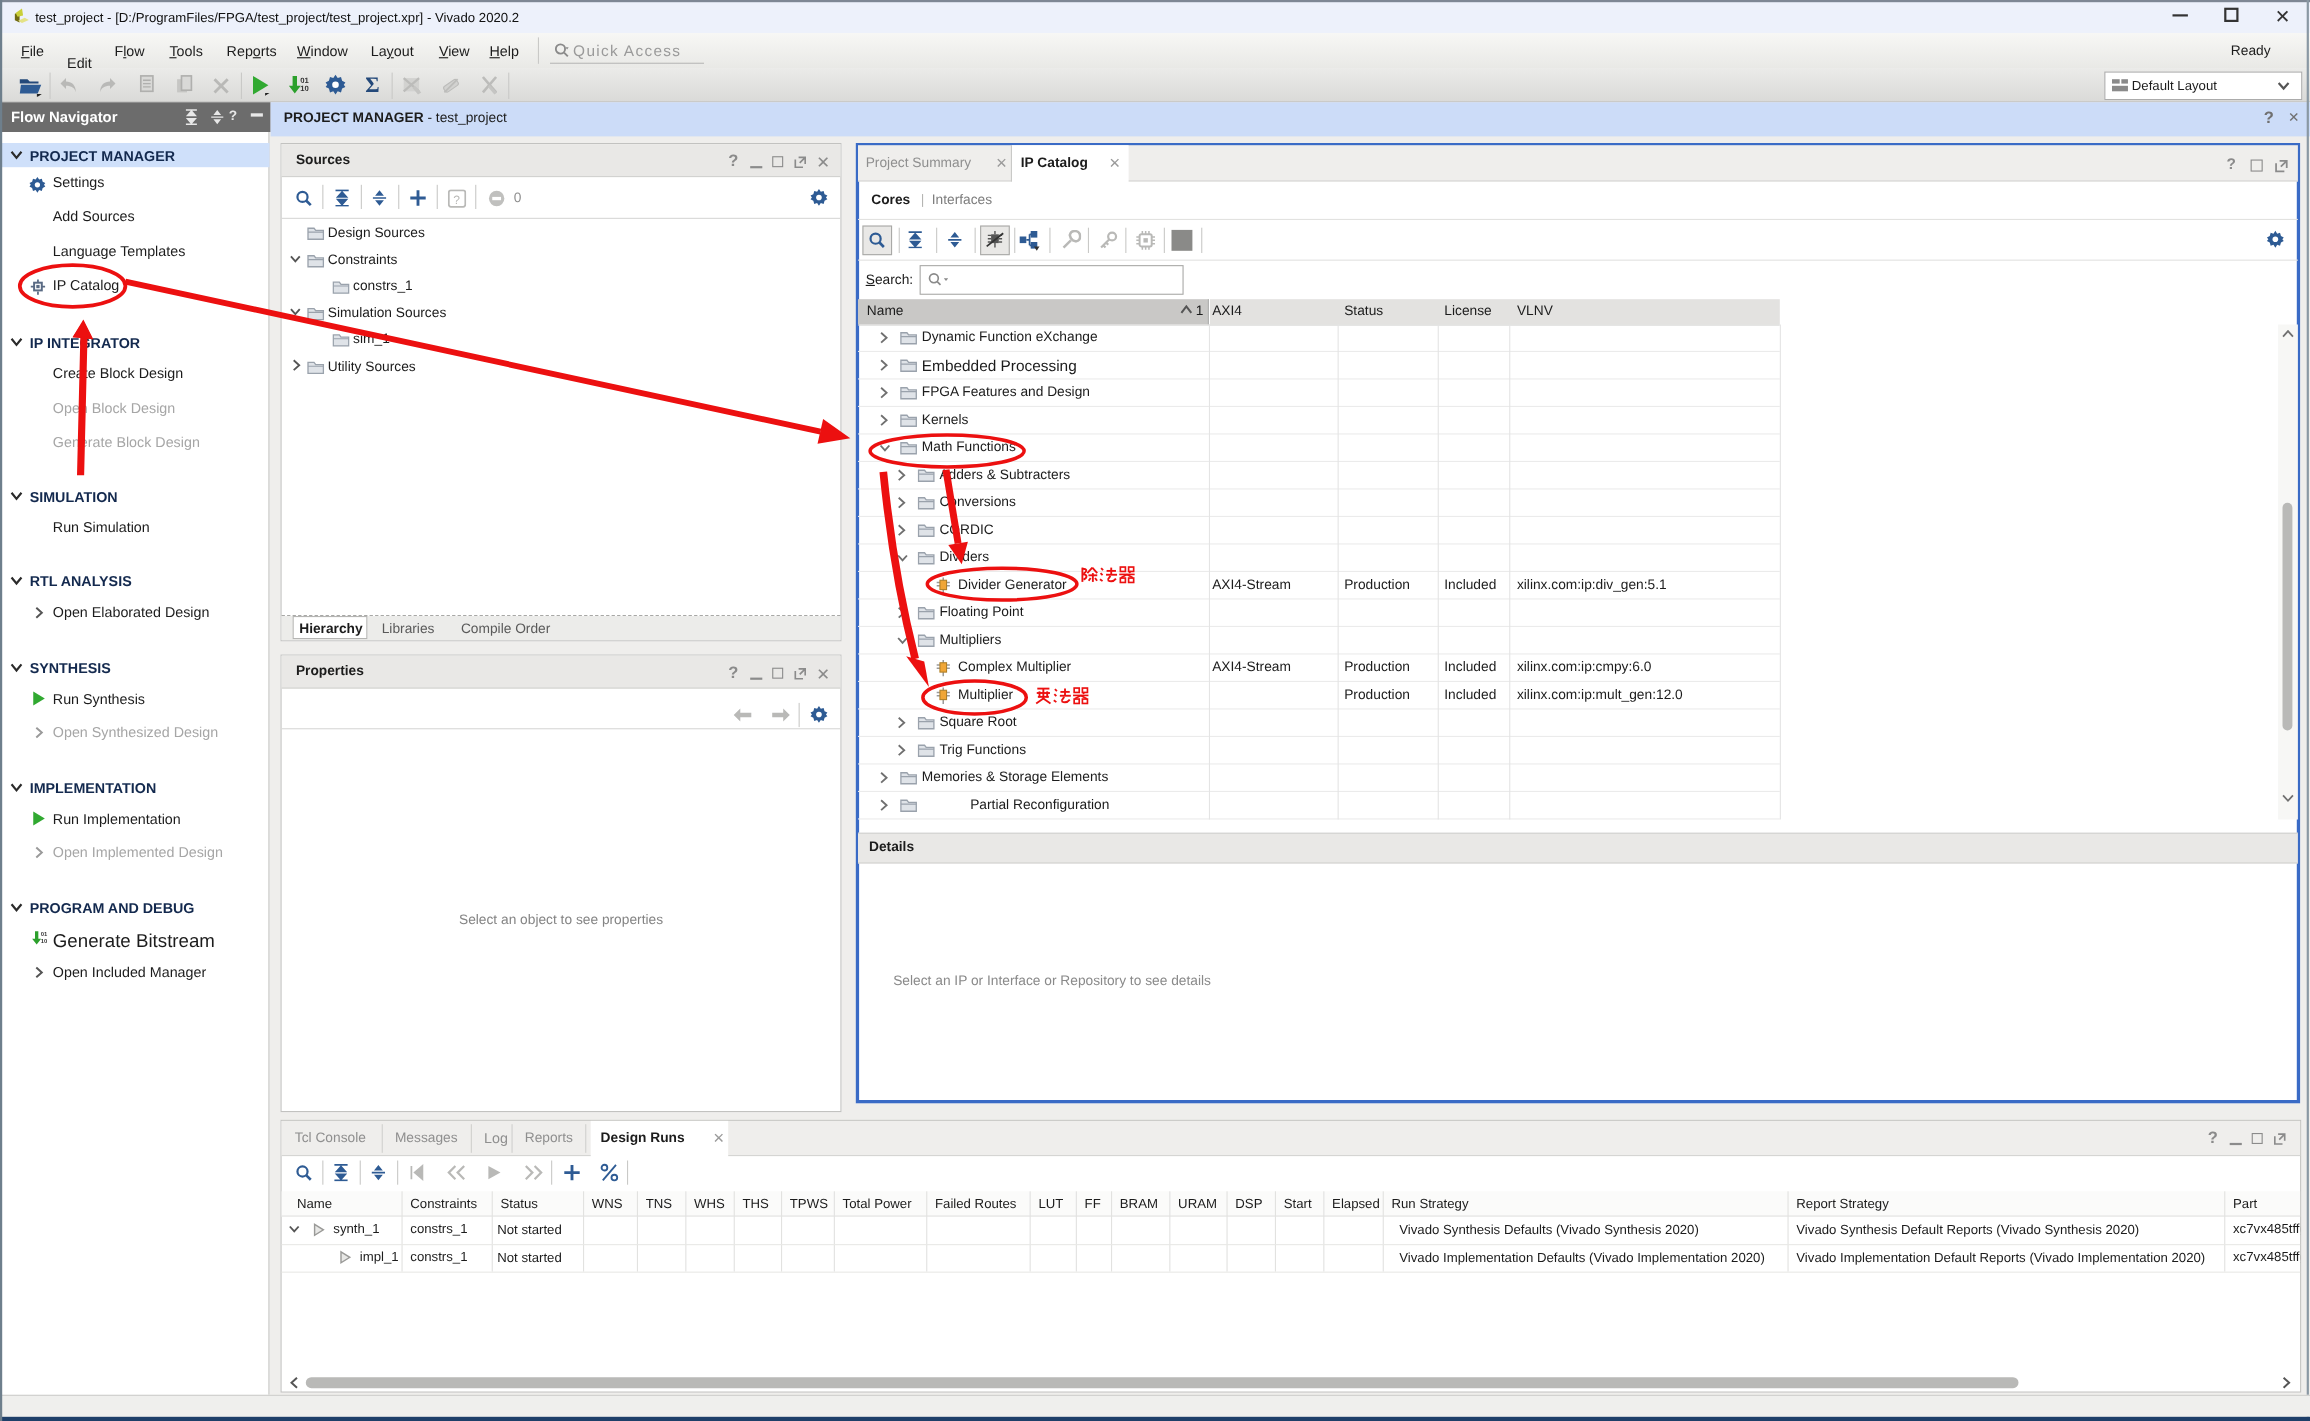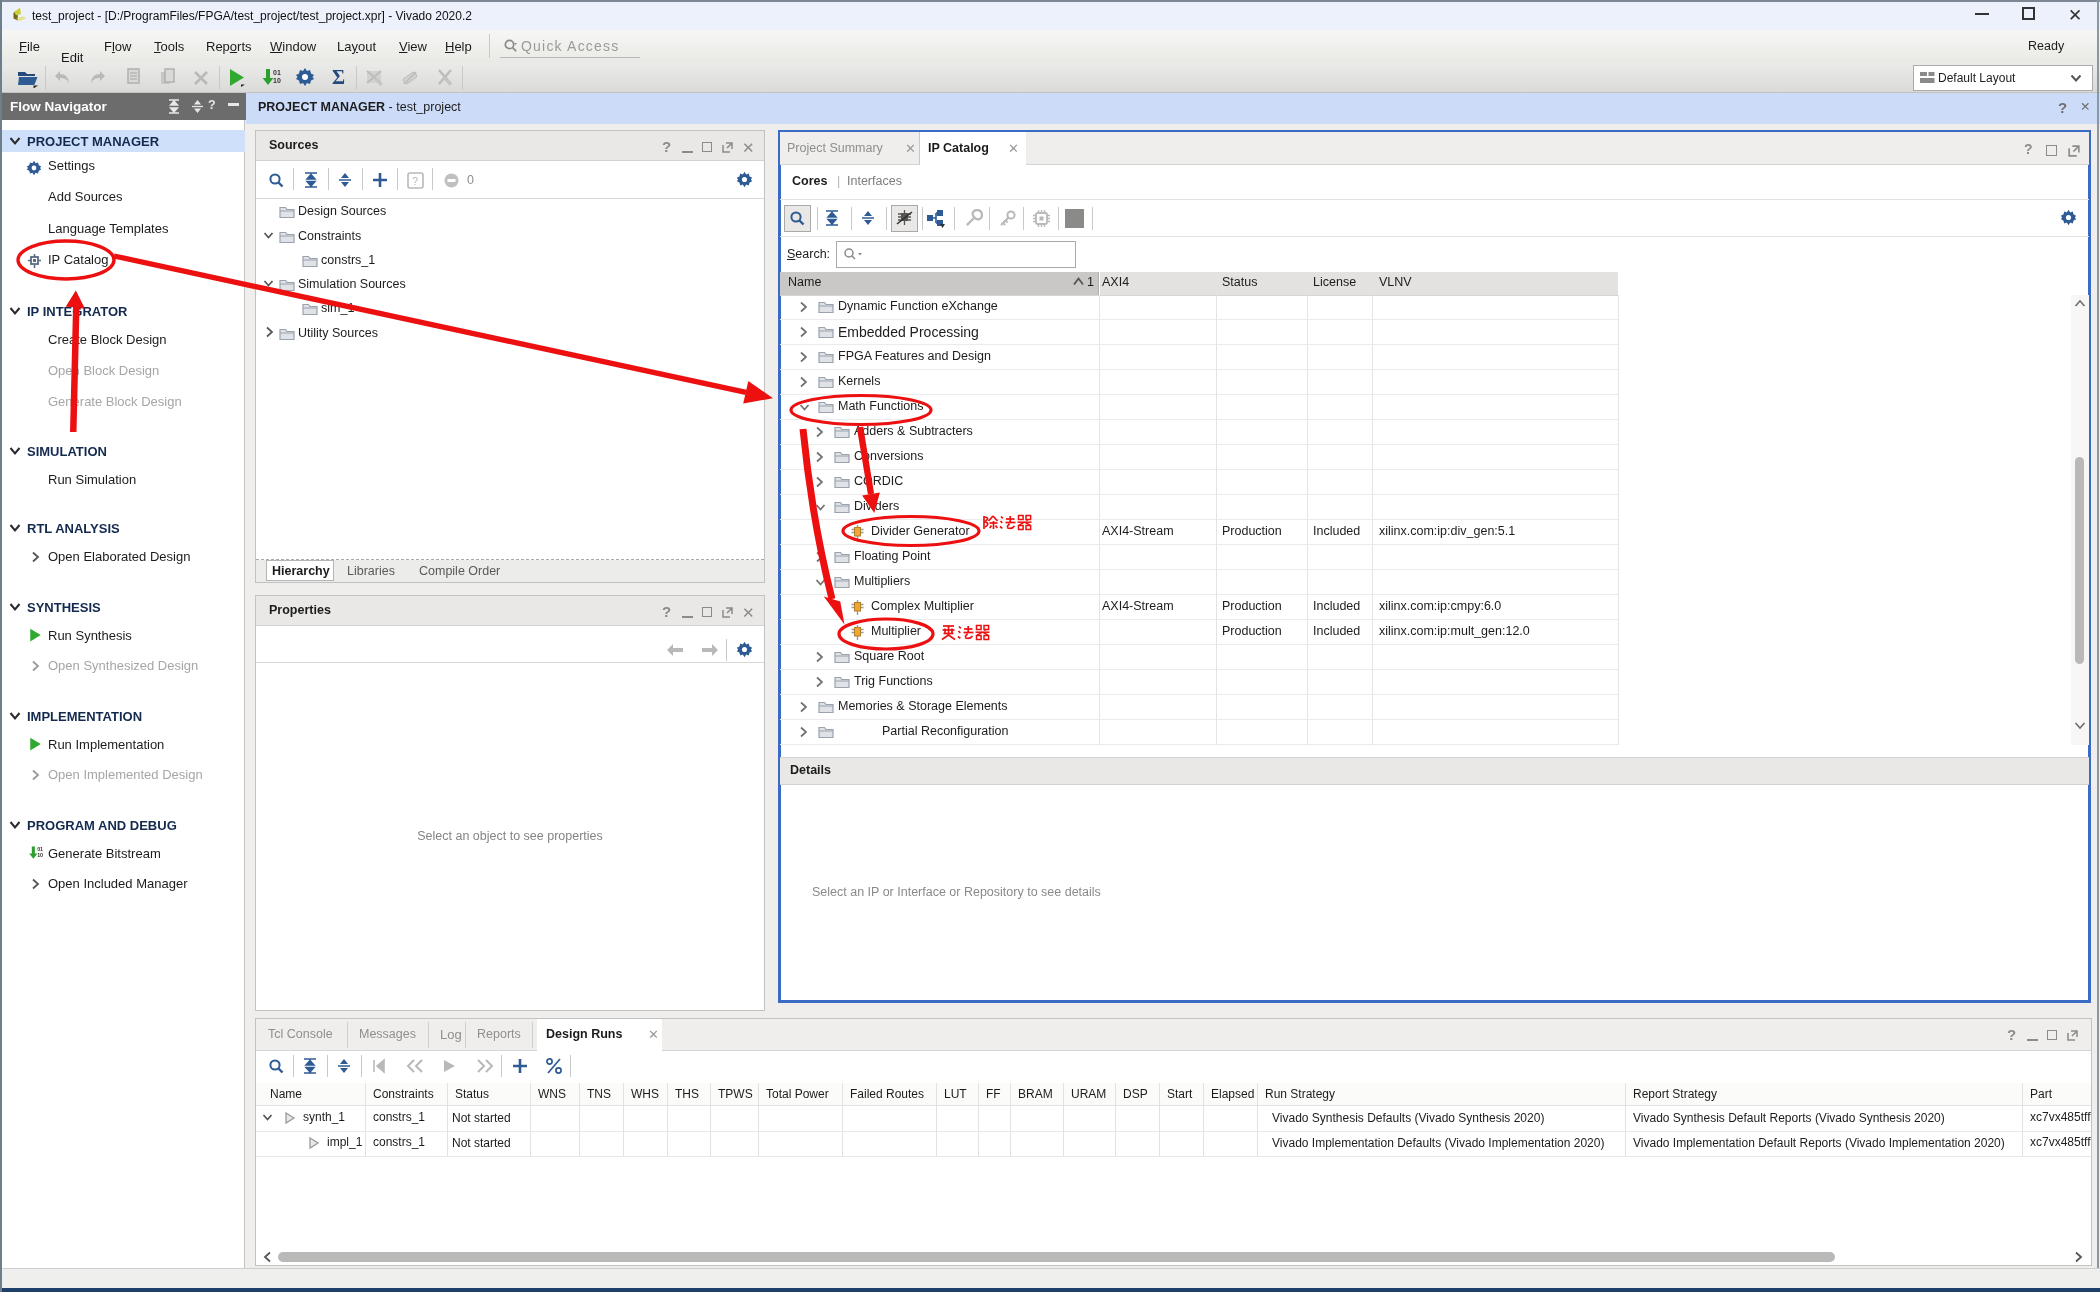--- a/index.html
+++ b/index.html
@@ -208,21 +208,21 @@
 
 <svg class="abs" style="left:9px;top:820px;" width="12" height="10" viewBox="0 0 12 10">
     <path d="M1.5 2 L6 7.5 L10.5 2" fill="none" stroke="#2b2b2b" stroke-width="2"></path>
   </svg>
 <div class="abs" style="left:27px;top:818px;font-size:13px;font-weight:bold;color:#13294e;">PROGRAM AND DEBUG</div>
 <svg class="abs" style="left:28px;top:845px;" width="16" height="16" viewBox="0 0 21 21">
     <path d="M5 2 v9 h-3.4 L7 18 l5.4-7 H9 V2 Z" fill="#2ca02c"></path>
     <text x="12" y="8" font-size="7" font-weight="bold" fill="#333" font-family="Liberation Sans">01</text>
     <text x="12" y="16" font-size="7" font-weight="bold" fill="#333" font-family="Liberation Sans">10</text>
   </svg>
-<div class="abs" style="left:48px;top:846px;font-size:13px;">Generate Bitstream</div>
+<div class="abs" style="left:48px;top:846px;font-size:17px;">Generate Bitstream</div>
 <svg class="abs" style="left:31px;top:878px;" width="9" height="12" viewBox="0 0 9 12">
     <path d="M2 1.5 L7 6 L2 10.5" fill="none" stroke="#555" stroke-width="1.8"></path>
   </svg>
 <div class="abs" style="left:48px;top:876px;font-size:13px;">Open Included Manager</div>
 
 <div class="panel" style="left:255px;top:130px;width:510px;height:453px;"></div>
 <div class="abs" style="left:256px;top:131px;width:508px;height:30px;background:#e9e8e6;border-bottom:1px solid #d2d2d0;"></div>
 <div class="abs" style="left:269px;top:138px;font-weight:bold;font-size:12.5px;">Sources</div>
 <div class="abs hdr-ic" style="left:662px;top:138px;font-weight:bold;">?</div>
 <div class="abs" style="left:682px;top:151px;width:11px;height:2px;background:#8b8b8b;"></div>

